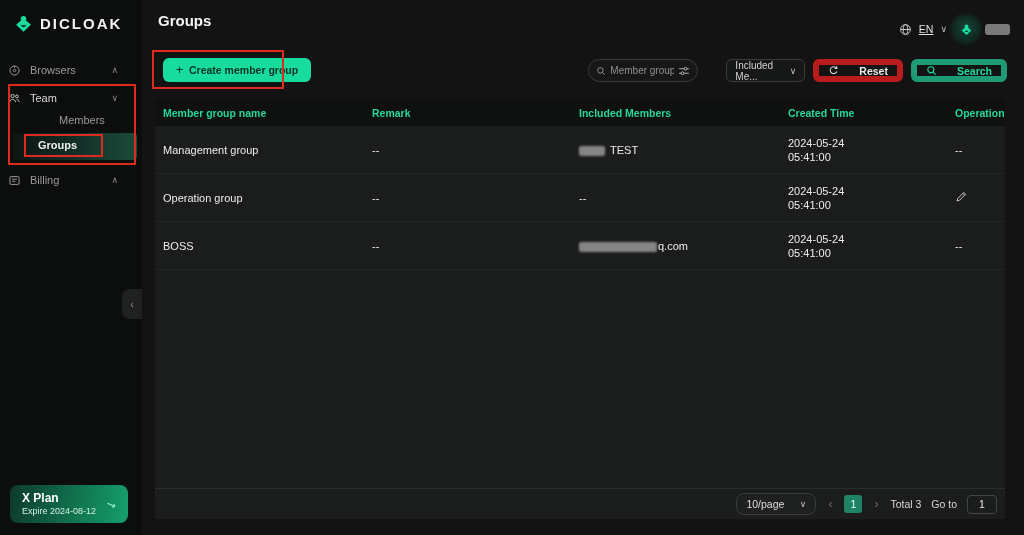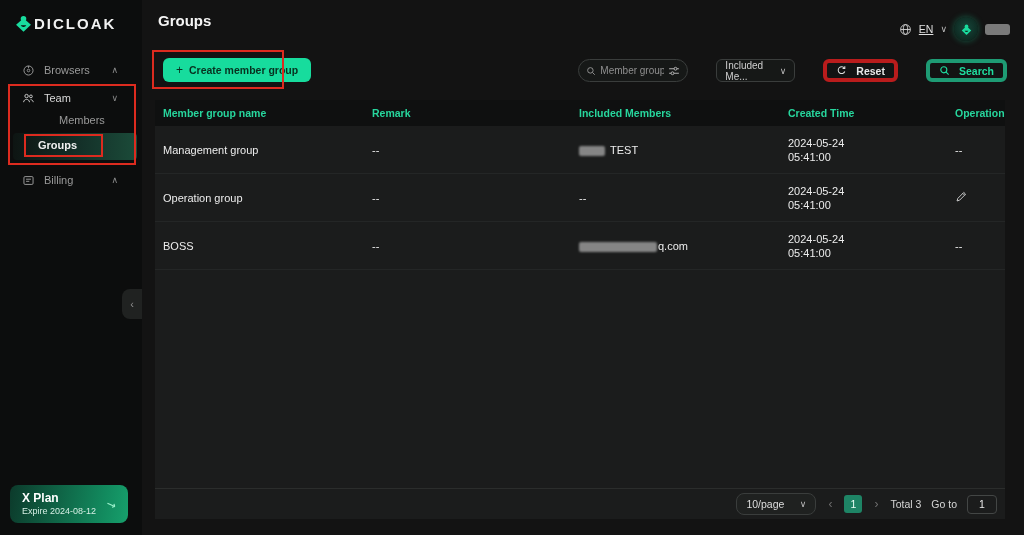--- a/index.html
+++ b/index.html
@@ -6,23 +6,23 @@
   html,body { width:1024px; height:535px; }
   body {
     position:relative; overflow:hidden;
     background:#131313; color:#e6e6e6;
     font-family:"Liberation Sans", sans-serif;
   }
   .abs { position:absolute; }
 
   
   .sidebar { left:0; top:0; width:142px; height:535px; background:#0c0d0d; }
-  .logo { left:13px; top:13px; display:flex; align-items:center; gap:0; }
+  .logo { left:13px; top:13px; display:flex; align-items:center; gap:6px; }
   .logo-text { font-size:15px; font-weight:bold; color:#f2f2f2; letter-spacing:2px; }
-  .nav-item { left:0; width:142px; height:20px; display:flex; align-items:center; padding-left:22px; gap:9px;
+  .nav-item { left:0; width:142px; height:20px; display:flex; align-items:center; padding-left:8px; gap:9px;
               color:#9a9a9a; font-size:11px; cursor:pointer; }
   .nav-item .chev { position:absolute; right:24px; color:#8a8a8a; font-size:9px; }
   .nav-sub { padding-left:59px; }
   .nav-selected-bg { left:13px; top:133px; width:124px; height:27px; border-radius:4px;
      background:linear-gradient(90deg, rgba(20,44,36,.25) 0%, #143129 55%, #1b4b39 100%); }
   .nav-selected-label { left:38px; top:139px; font-size:11px; color:#f0f0f0; font-weight:bold; }
   .collapse-handle { left:122px; top:289px; width:20px; height:30px; background:#202221;
      border-radius:8px 0 0 8px; display:flex; align-items:center; justify-content:center;
      color:#8f8f8f; font-size:11px; cursor:pointer; }
   .plan-card { left:10px; top:485px; width:118px; height:38px; border-radius:8px;
@@ -51,23 +51,23 @@
 
   .filters { right:17px; top:59px; display:flex; align-items:center; gap:8px; }
   .search-box { width:110px; height:23px; border:1px solid #3a3d3c; border-radius:12px; background:#161817;
      display:flex; align-items:center; padding:0 7px; gap:4px; }
   .search-box input { flex:1; min-width:0; border:none; background:transparent; outline:none;
      color:#cfcfcf; font-size:10px; font-family:inherit; }
   .search-box input::placeholder { color:#8f8f8f; }
   .dropdown { width:79px; height:23px; border:1px solid #3a3d3c; border-radius:6px; background:#161817;
      display:flex; align-items:center; justify-content:space-between; padding:0 8px;
      font-size:10px; color:#cfcfcf; cursor:pointer;margin-left:20px; }
-  .btn { height:23px; border:4px solid #b91c1c; border-radius:6px; background:transparent;
-     display:flex; align-items:center; gap:9px; padding:0 9px; font-size:10.5px; font-weight:bold;
-     color:#e8e8e8; cursor:pointer; font-family:inherit;margin-left:20px; }
+  .btn { height:23px; border:6px solid #b91c1c; border-radius:6px; background:transparent;
+     display:flex; align-items:center; gap:20px; padding:0 9px; font-size:10.5px; font-weight:bold;
+     color:#e8e8e8; cursor:pointer; font-family:inherit; }
   .btn-search { border-color:#1e9b74; color:#1fdd9f; }
 
   
   .table-card { left:13px; top:100px; width:850px; height:419px; background:#1b1c1c;
      display:flex; flex-direction:column; }
   .thead { height:26px; background:#0f1010; display:grid;
      grid-template-columns:209px 207px 209px 167px 1fr; align-items:center; flex:0 0 auto; }
   .thead div { padding-left:8px; font-size:10.5px; font-weight:bold; color:#27d69d; }
   .trow { height:48px; display:grid; grid-template-columns:209px 207px 209px 167px 1fr;
      align-items:center; border-bottom:1px solid #242626; flex:0 0 auto; }

